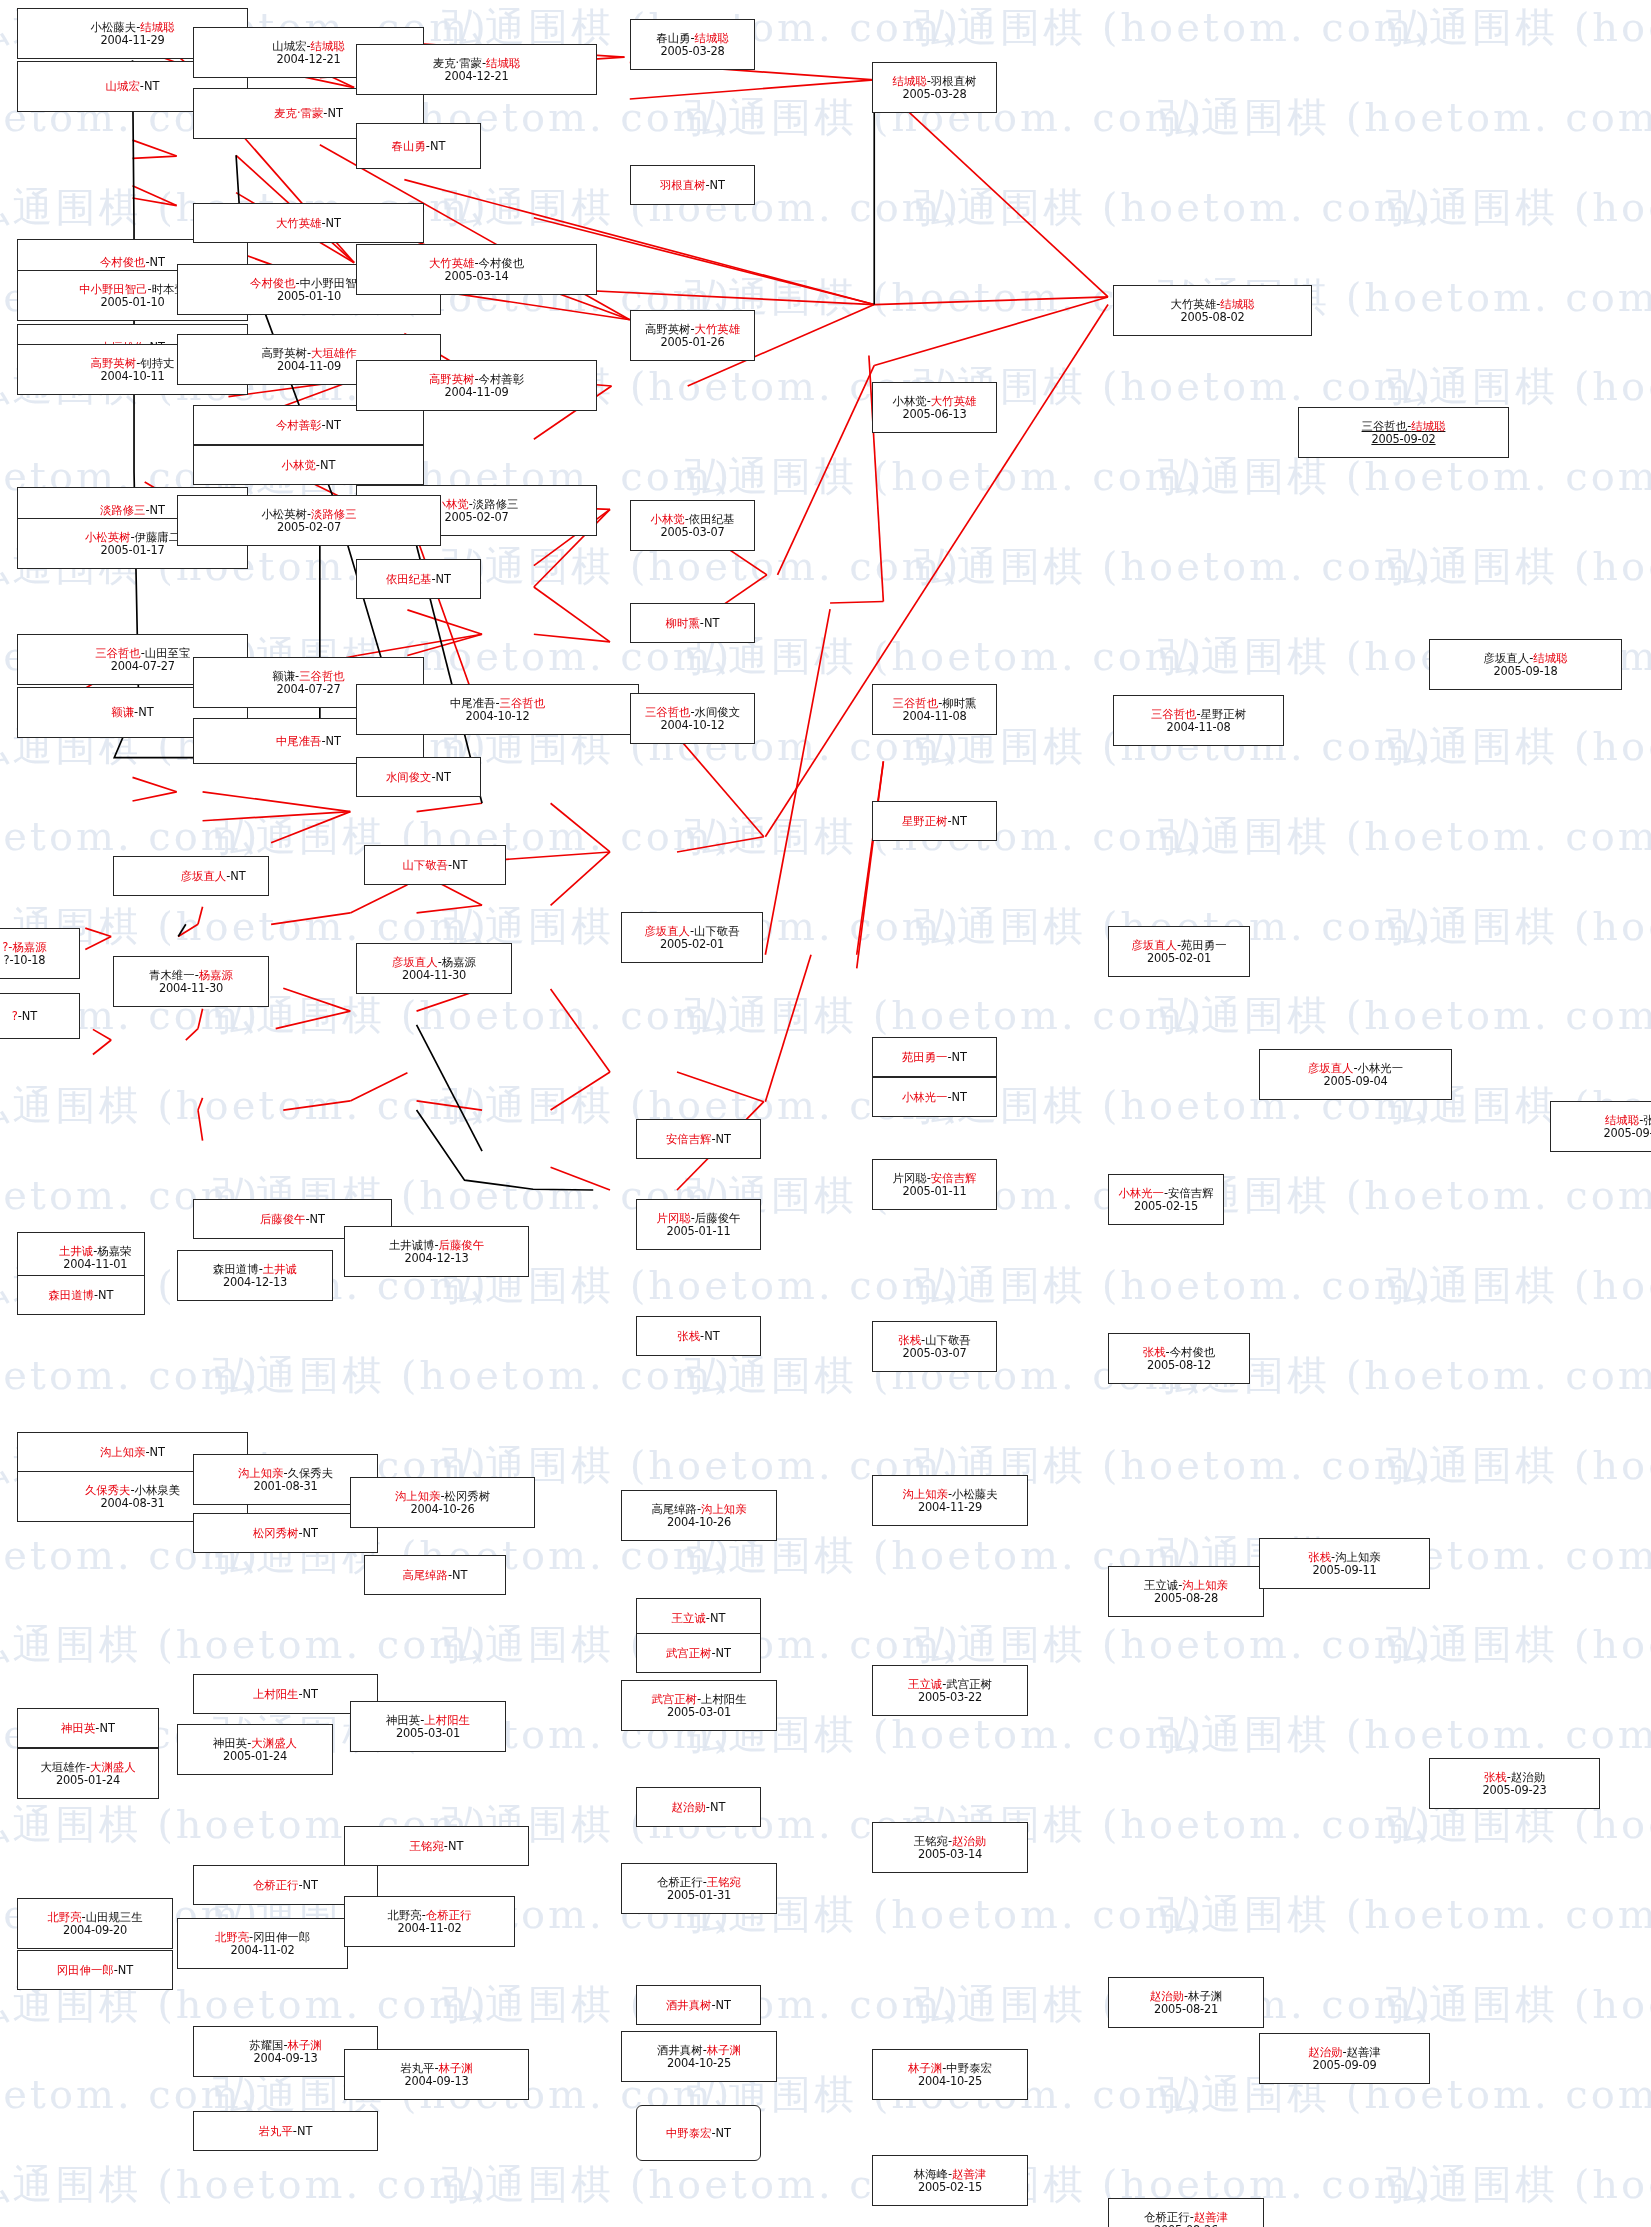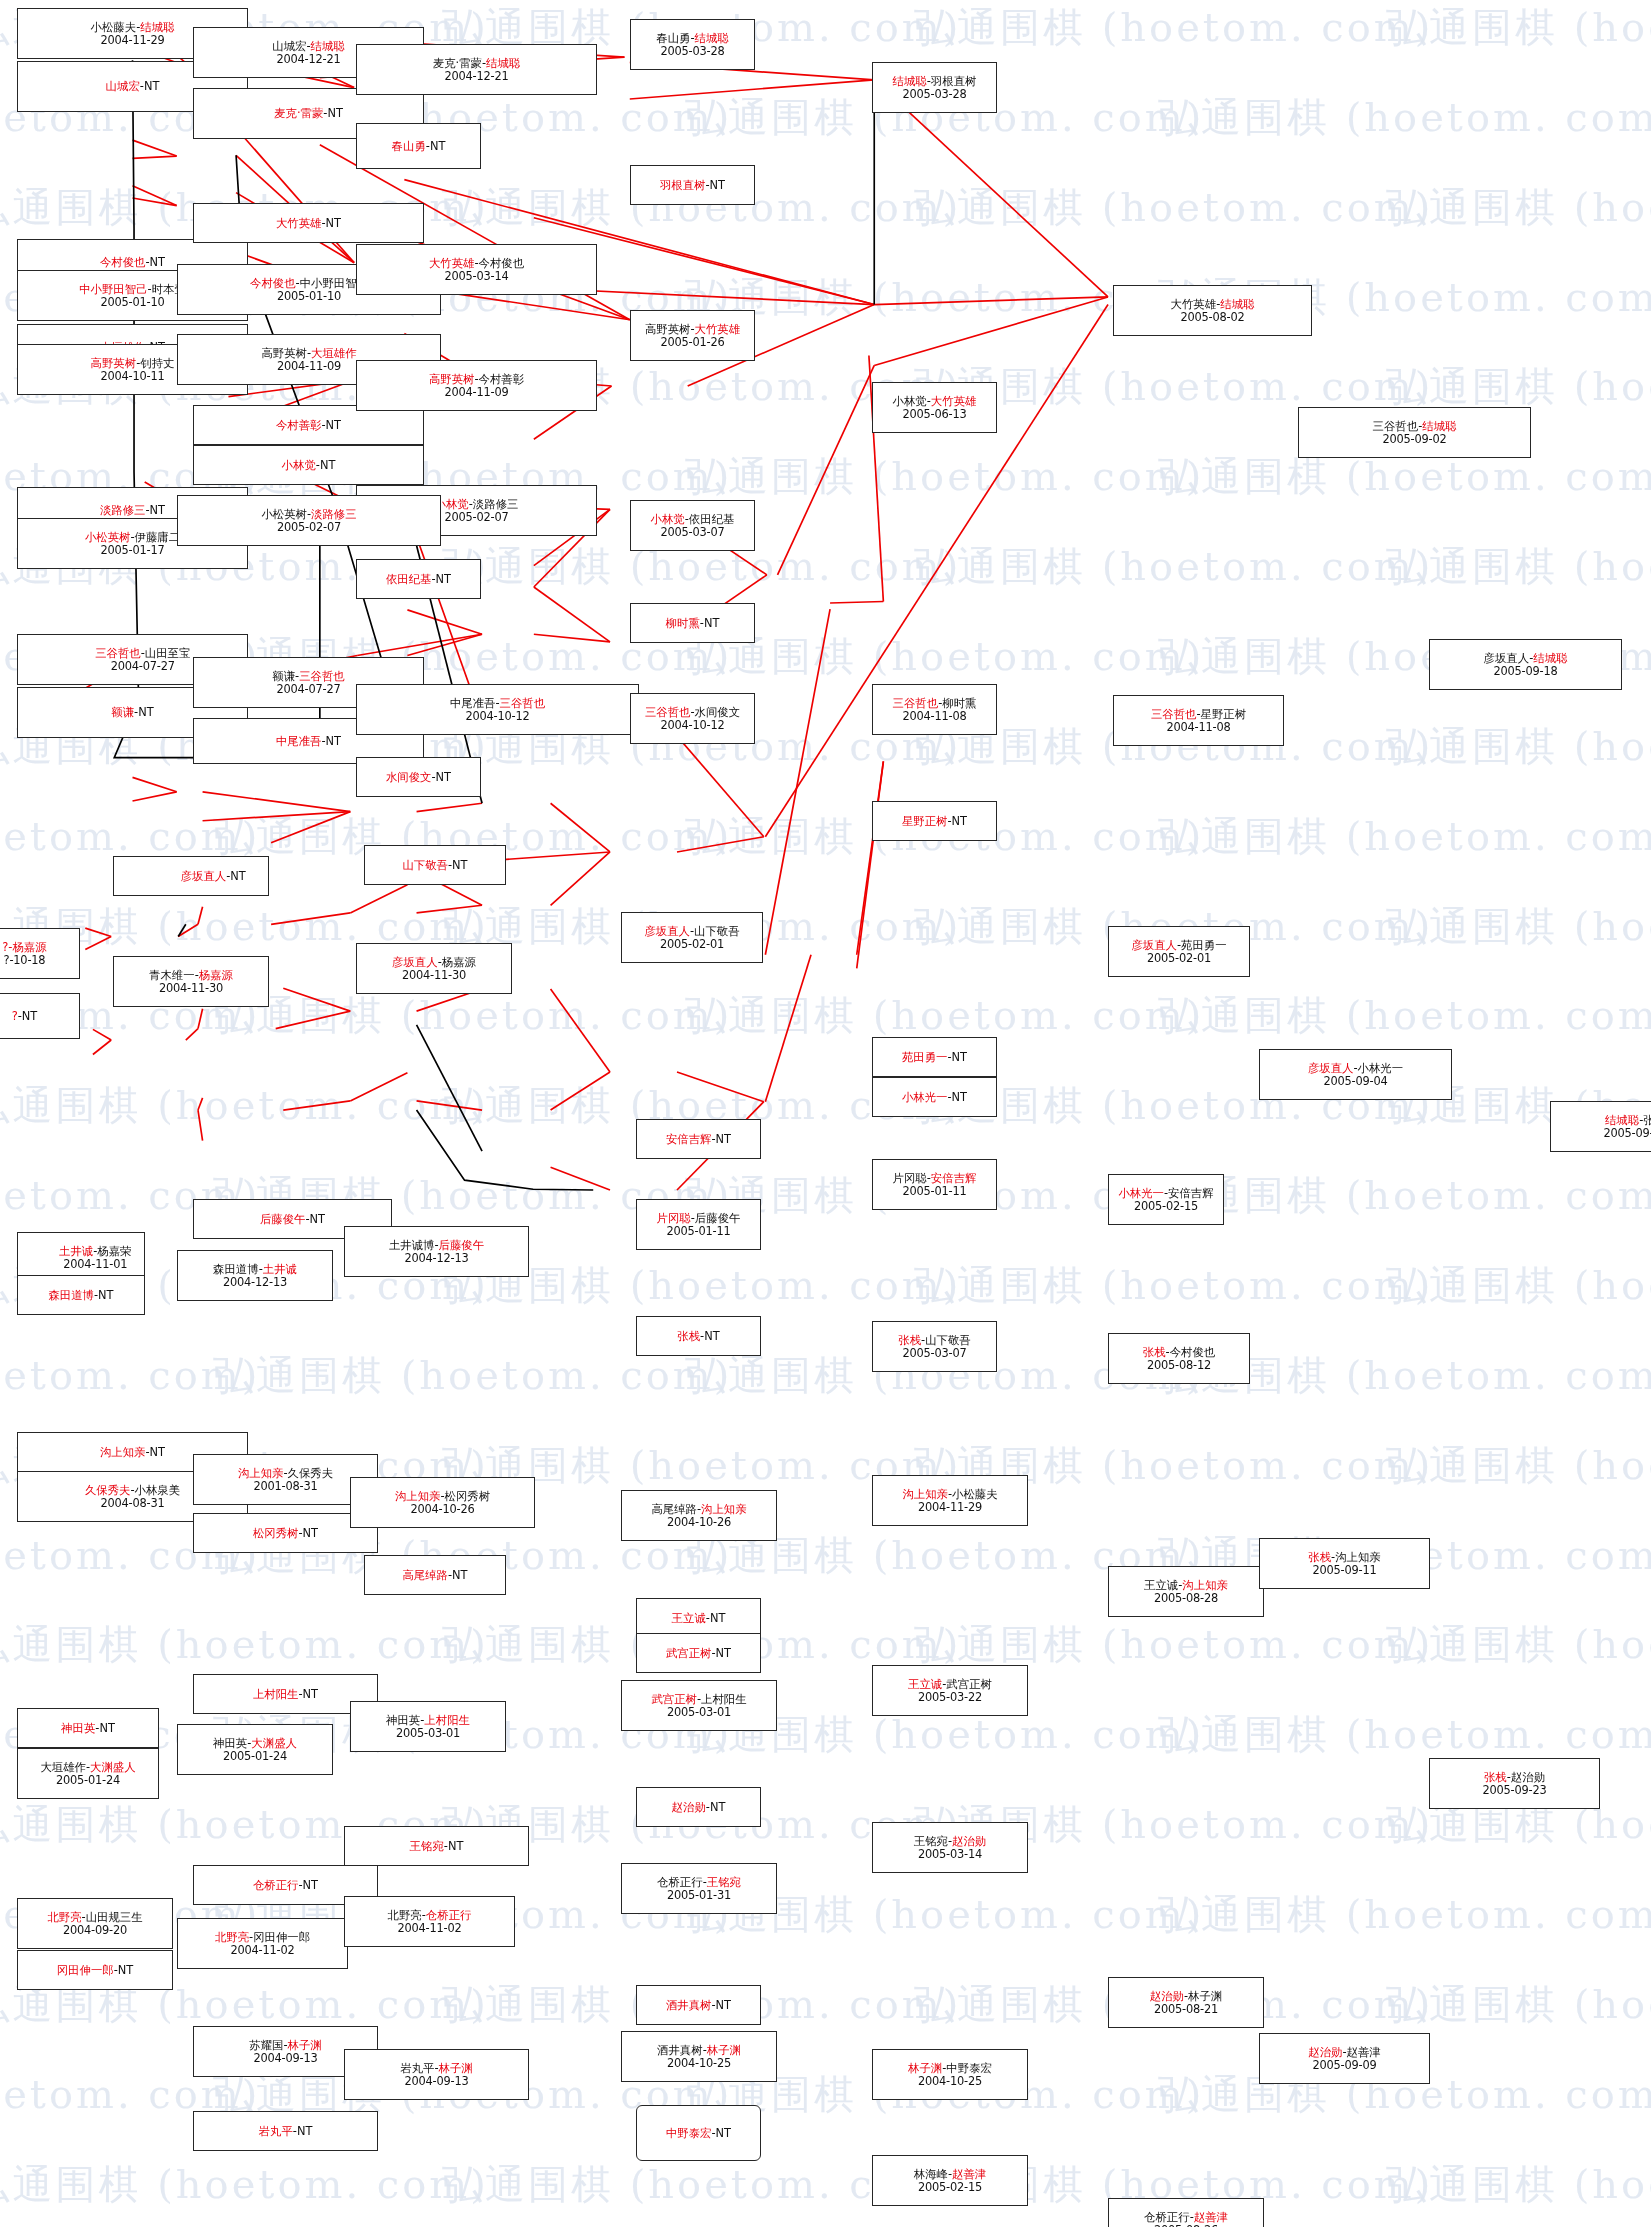--- a/index.html
+++ b/index.html
@@ -432,21 +432,21 @@
       <div class="ln1"><span class="win">三谷哲也</span><span class="los">-</span><span class="los">柳时熏</span></div>
       <div class="ln2">2004-11-08</div>
     </div>
     <div class="mbox" style="left: 872px; top: 801px; width: 125px; height: 40px;">
       <div class="ln1"><span class="win">星野正树</span><span class="los">-</span><span class="los">NT</span></div>
     </div>
     <div class="mbox" style="left: 1113px; top: 695px; width: 171px; height: 51px;">
       <div class="ln1"><span class="win">三谷哲也</span><span class="los">-</span><span class="los">星野正树</span></div>
       <div class="ln2">2004-11-08</div>
     </div>
-    <div class="mbox" style="left: 1298px; top: 407px; width: 233px; height: 51px;">
+    <div class="mbox" style="left: 1298px; top: 407px; width: 211px; height: 51px; text-decoration: underline;">
       <div class="ln1"><span class="los">三谷哲也</span><span class="los">-</span><span class="win">结城聪</span></div>
       <div class="ln2">2005-09-02</div>
     </div>
     <div class="mbox" style="left: 113px; top: 856px; width: 156px; height: 40px; padding-left: 46px;">
       <div class="ln1"><span class="win">彦坂直人</span><span class="los">-</span><span class="los">NT</span></div>
     </div>
     <div class="mbox" style="left: -31px; top: 928px; width: 111px; height: 51px;">
       <div class="ln1"><span class="win">?-杨嘉源</span></div>
       <div class="ln2">?-10-18</div>
     </div>

